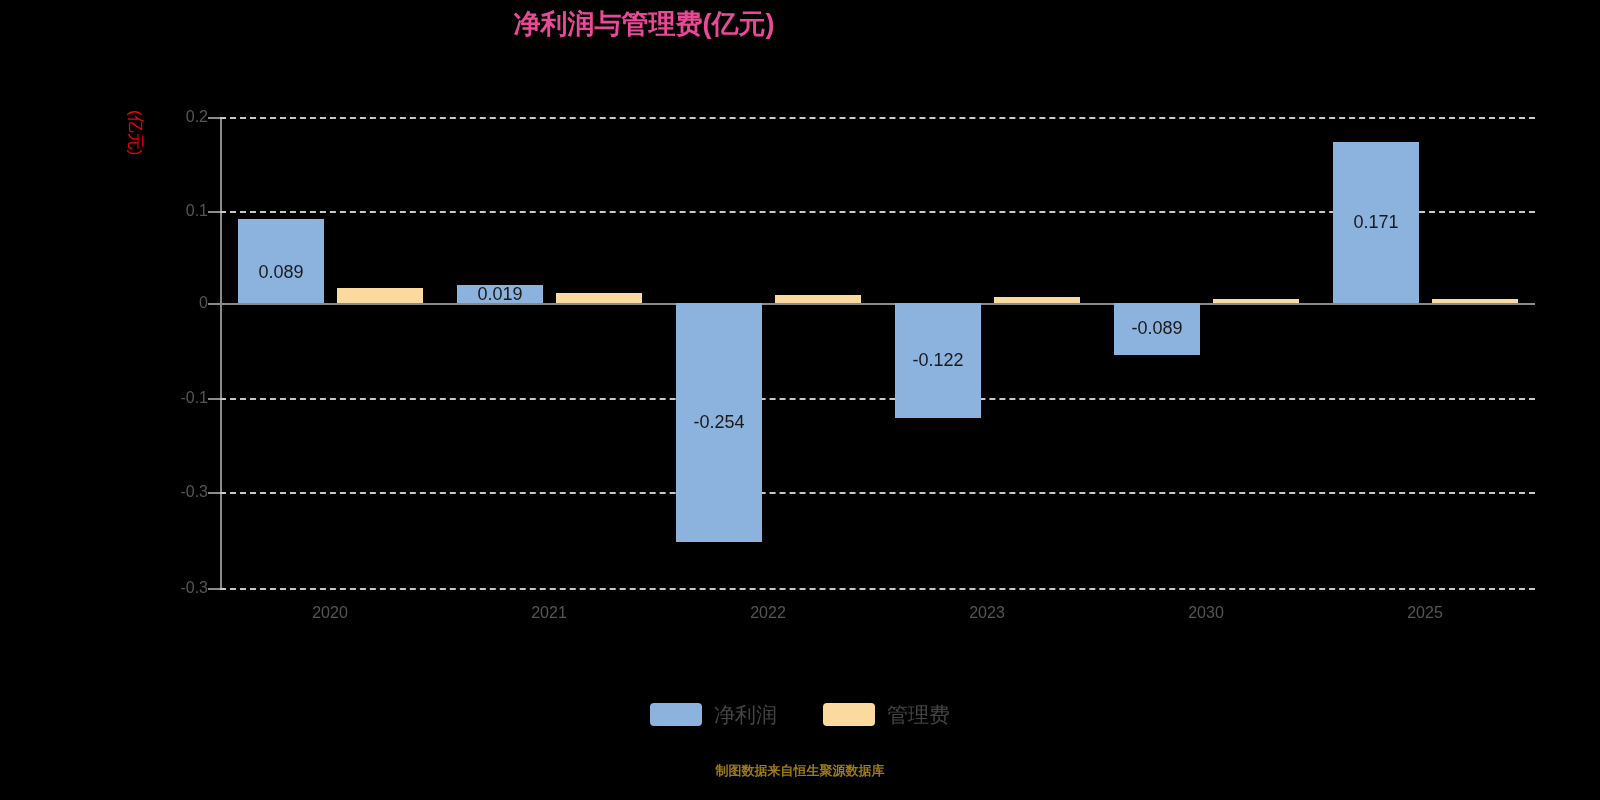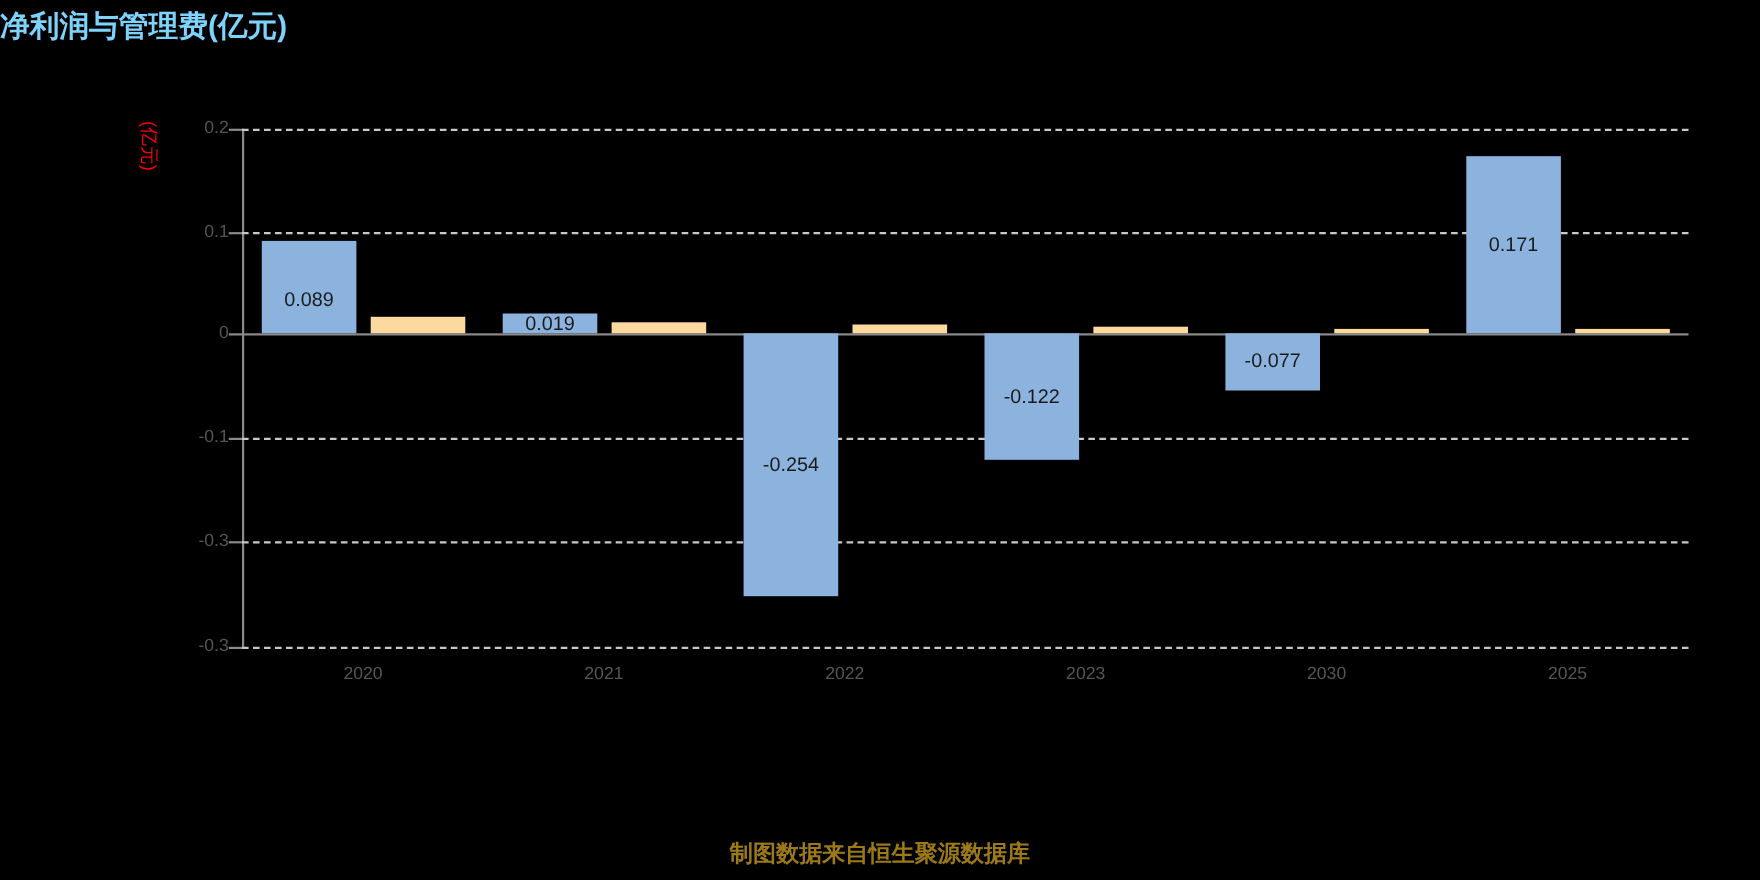--- a/index.html
+++ b/index.html
@@ -21,21 +21,22 @@
     width: 1600px;
     height: 800px;
   }
 
   
   .chart-title {
     position: absolute;
     left: 0;
     top: 6px;
     width: 1288px;
-    color: #7dd3fc;
+    text-align: center;
+    color: #ec4899;
     font-size: 27px;
     font-weight: bold;
     letter-spacing: 0px;
     white-space: nowrap;
   }
 
   
   .plot-area {
     position: absolute;
     left: 220px;
@@ -155,21 +156,21 @@
   }
 
   
   .footer-note {
     position: absolute;
     left: 0;
     top: 762px;
     width: 1600px;
     text-align: center;
     color: #9c7a17;
-    font-size: 21px;
+    font-size: 13px;
     font-weight: bold;
     white-space: nowrap;
   }
 </style>
 </head>
 <body>
 
 <div id="chart-root">
 
   <div class="chart-title">净利润与管理费(亿元)</div>
@@ -202,21 +203,21 @@
     <div class="bar net-profit" style="left:894px; top:186px; width:86px; height:52px;"></div>
     <div class="bar admin-fee" style="left:993px; top:182px; width:86px; height:4px;"></div>
 
     <div class="bar net-profit" style="left:1113px; top:25px; width:86px; height:161px;"></div>
     <div class="bar admin-fee" style="left:1212px; top:182px; width:86px; height:4px;"></div>
 
     <div class="bar-label" style="left:-2px; top:144px; width:126px;">0.089</div>
     <div class="bar-label" style="left:217px; top:166px; width:126px;">0.019</div>
     <div class="bar-label" style="left:436px; top:294px; width:126px;">-0.254</div>
     <div class="bar-label" style="left:655px; top:232px; width:126px;">-0.122</div>
-    <div class="bar-label" style="left:874px; top:200px; width:126px;">-0.077</div>
+    <div class="bar-label" style="left:874px; top:200px; width:126px;">-0.089</div>
     <div class="bar-label" style="left:1093px; top:94px; width:126px;">0.171</div>
   </div>
 
   <div class="tick-mark" style="top:117px;"></div>
   <div class="tick-mark" style="top:211px;"></div>
   <div class="tick-mark" style="top:303px;"></div>
   <div class="tick-mark" style="top:398px;"></div>
   <div class="tick-mark" style="top:492px;"></div>
   <div class="tick-mark" style="top:588px;"></div>
 
@@ -227,16 +228,26 @@
   <div class="y-tick-label" style="top:481px;">-0.3</div>
   <div class="y-tick-label" style="top:577px;">-0.3</div>
 
   <div class="x-tick-label" style="left:240px;">2020</div>
   <div class="x-tick-label" style="left:459px;">2021</div>
   <div class="x-tick-label" style="left:678px;">2022</div>
   <div class="x-tick-label" style="left:897px;">2023</div>
   <div class="x-tick-label" style="left:1116px;">2030</div>
   <div class="x-tick-label" style="left:1335px;">2025</div>
 
+  <div class="legend">
+    <div class="legend-item">
+      <span class="legend-swatch net-profit"></span>
+      <span class="legend-text">净利润</span>
+    </div>
+    <div class="legend-item">
+      <span class="legend-swatch admin-fee"></span>
+      <span class="legend-text">管理费</span>
+    </div>
+  </div>
 
   <div class="footer-note">制图数据来自恒生聚源数据库</div>
 
 </div>
 
 </body></html>

